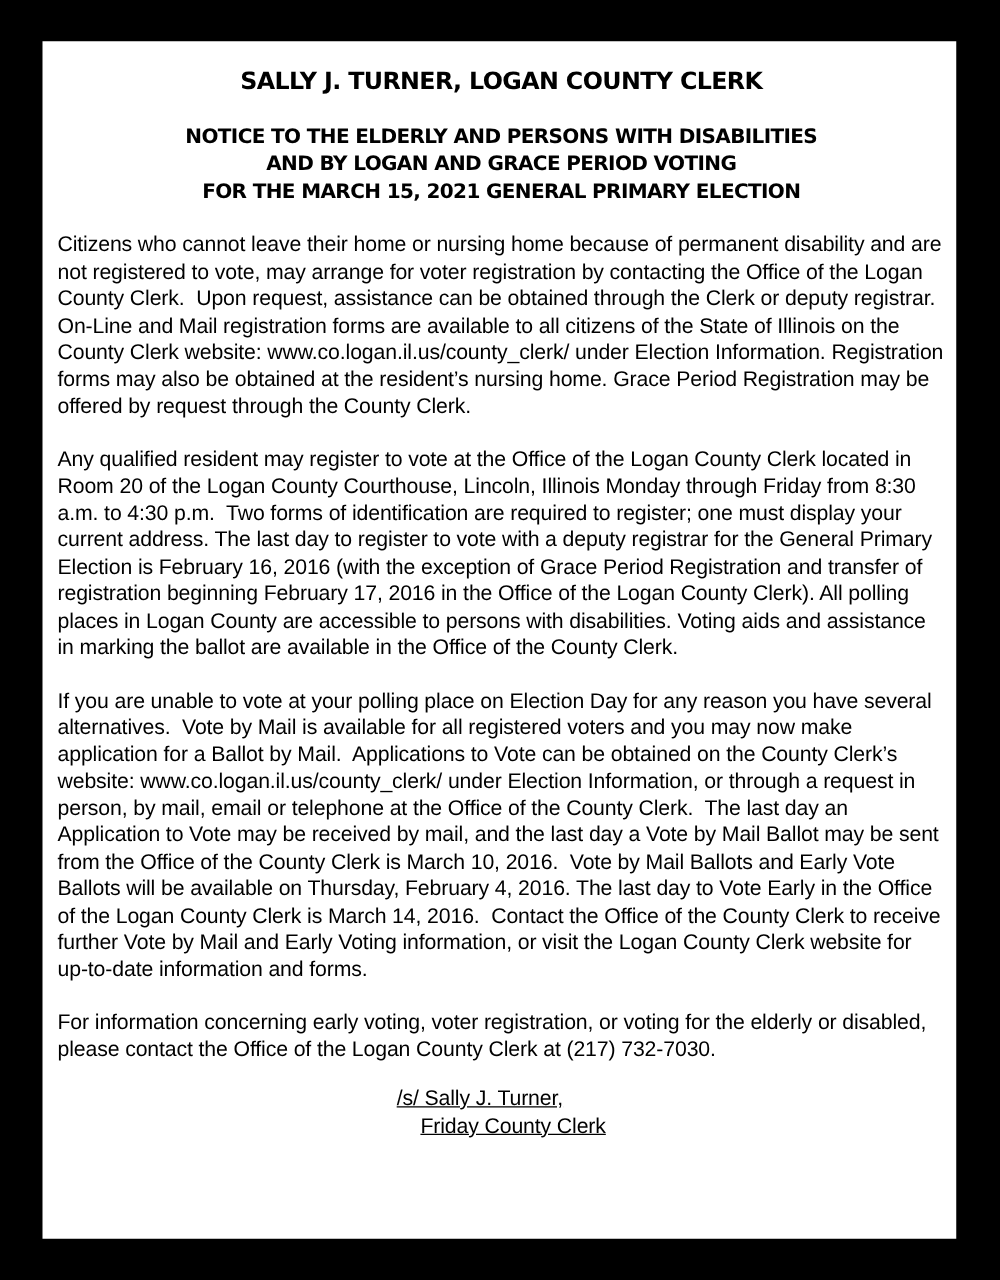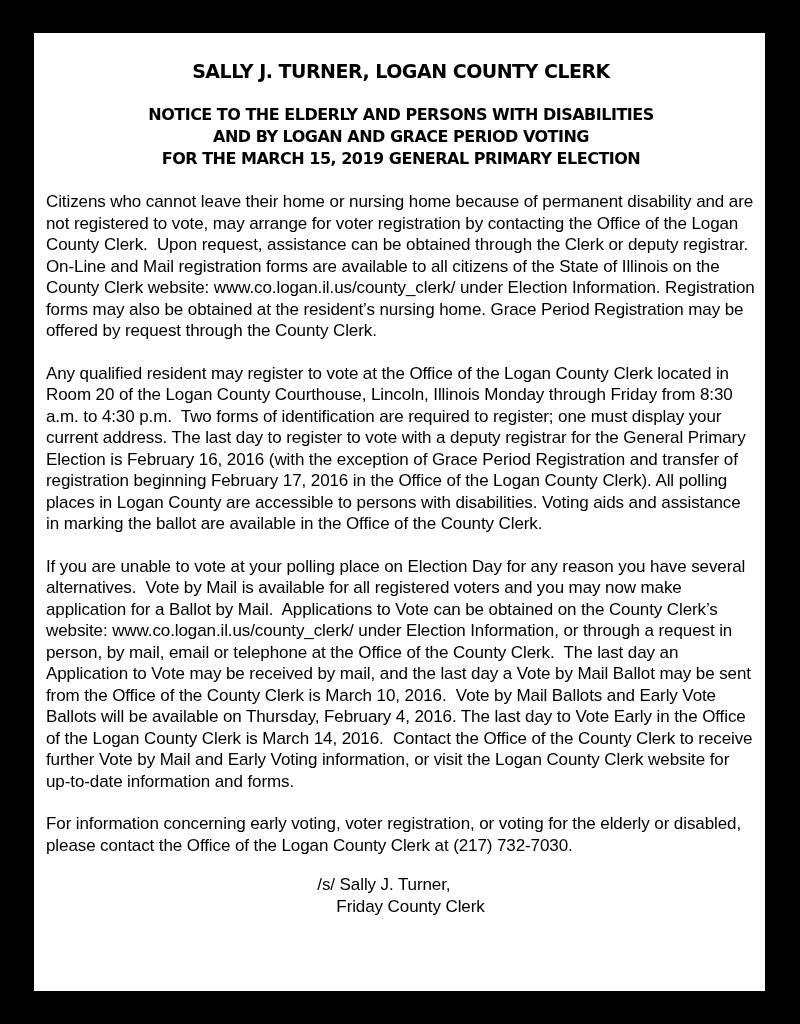--- a/index.html
+++ b/index.html
@@ -15,21 +15,21 @@
     overflow: hidden;
   }
   .page {
     position: absolute;
     left: 34px;
     top: 33px;
     width: 731px;
     height: 958px;
     background: #ffffff;
     box-sizing: border-box;
-    padding: 27px 9px 0 12px;
+    padding: 21px 9px 0 12px;
     color: #000000;
   }
   .doc-title {
     font-family: "DejaVu Sans", sans-serif;
     font-weight: 900;
     font-size: 19px;
     line-height: 23px;
     letter-spacing: -0.5px;
     text-align: center;
     margin: 0 0 21px 0;
@@ -54,37 +54,38 @@
     white-space: pre-wrap;
     text-align: left;
   }
   .signature {
     text-align: center;
     margin-top: -3px;
   }
   .signature-inner {
     display: inline-block;
     text-align: left;
+    text-decoration: underline;
   }
   .sig-line2 {
     padding-left: 19px;
   }
 </style>
 </head>
 <body>
 
 <div class="canvas">
   <div class="page">
 
     <div class="doc-title">SALLY J. TURNER, LOGAN COUNTY CLERK</div>
 
     <div class="doc-heading">
       <div>NOTICE TO THE ELDERLY AND PERSONS WITH DISABILITIES</div>
       <div>AND BY LOGAN AND GRACE PERIOD VOTING</div>
-      <div>FOR THE MARCH 15, 2019 GENERAL PRIMARY ELECTION</div>
+      <div>FOR THE MARCH 15, 2021 GENERAL PRIMARY ELECTION</div>
     </div>
 
     <div class="body-text">
       <p class="para">Citizens who cannot leave their home or nursing home because of permanent disability and are not registered to vote, may arrange for voter registration by contacting the Office of the Logan County Clerk.  Upon request, assistance can be obtained through the Clerk or deputy registrar. On-Line and Mail registration forms are available to all citizens of the State of Illinois on the County Clerk website: www.co.logan.il.us/county_clerk/ under Election Information. Registration forms may also be obtained at the resident’s nursing home. Grace Period Registration may be offered by request through the County Clerk.</p>
 
       <p class="para">Any qualified resident may register to vote at the Office of the Logan County Clerk located in Room 20 of the Logan County Courthouse, Lincoln, Illinois Monday through Friday from 8:30 a.m. to 4:30 p.m.  Two forms of identification are required to register; one must display your current address. The last day to register to vote with a deputy registrar for the General Primary Election is February 16, 2016 (with the exception of Grace Period Registration and transfer of registration beginning February 17, 2016 in the Office of the Logan County Clerk). All polling places in Logan County are accessible to persons with disabilities. Voting aids and assistance in marking the ballot are available in the Office of the County Clerk.</p>
 
       <p class="para">If you are unable to vote at your polling place on Election Day for any reason you have several alternatives.  Vote by Mail is available for all registered voters and you may now make application for a Ballot by Mail.  Applications to Vote can be obtained on the County Clerk’s website: www.co.logan.il.us/county_clerk/ under Election Information, or through a request in person, by mail, email or telephone at the Office of the County Clerk.  The last day an Application to Vote may be received by mail, and the last day a Vote by Mail Ballot may be sent from the Office of the County Clerk is March 10, 2016.  Vote by Mail Ballots and Early Vote Ballots will be available on Thursday, February 4, 2016. The last day to Vote Early in the Office of the Logan County Clerk is March 14, 2016.  Contact the Office of the County Clerk to receive further Vote by Mail and Early Voting information, or visit the Logan County Clerk website for up-to-date information and forms.</p>
 
       <p class="para">For information concerning early voting, voter registration, or voting for the elderly or disabled, please contact the Office of the Logan County Clerk at (217) 732-7030.</p>

